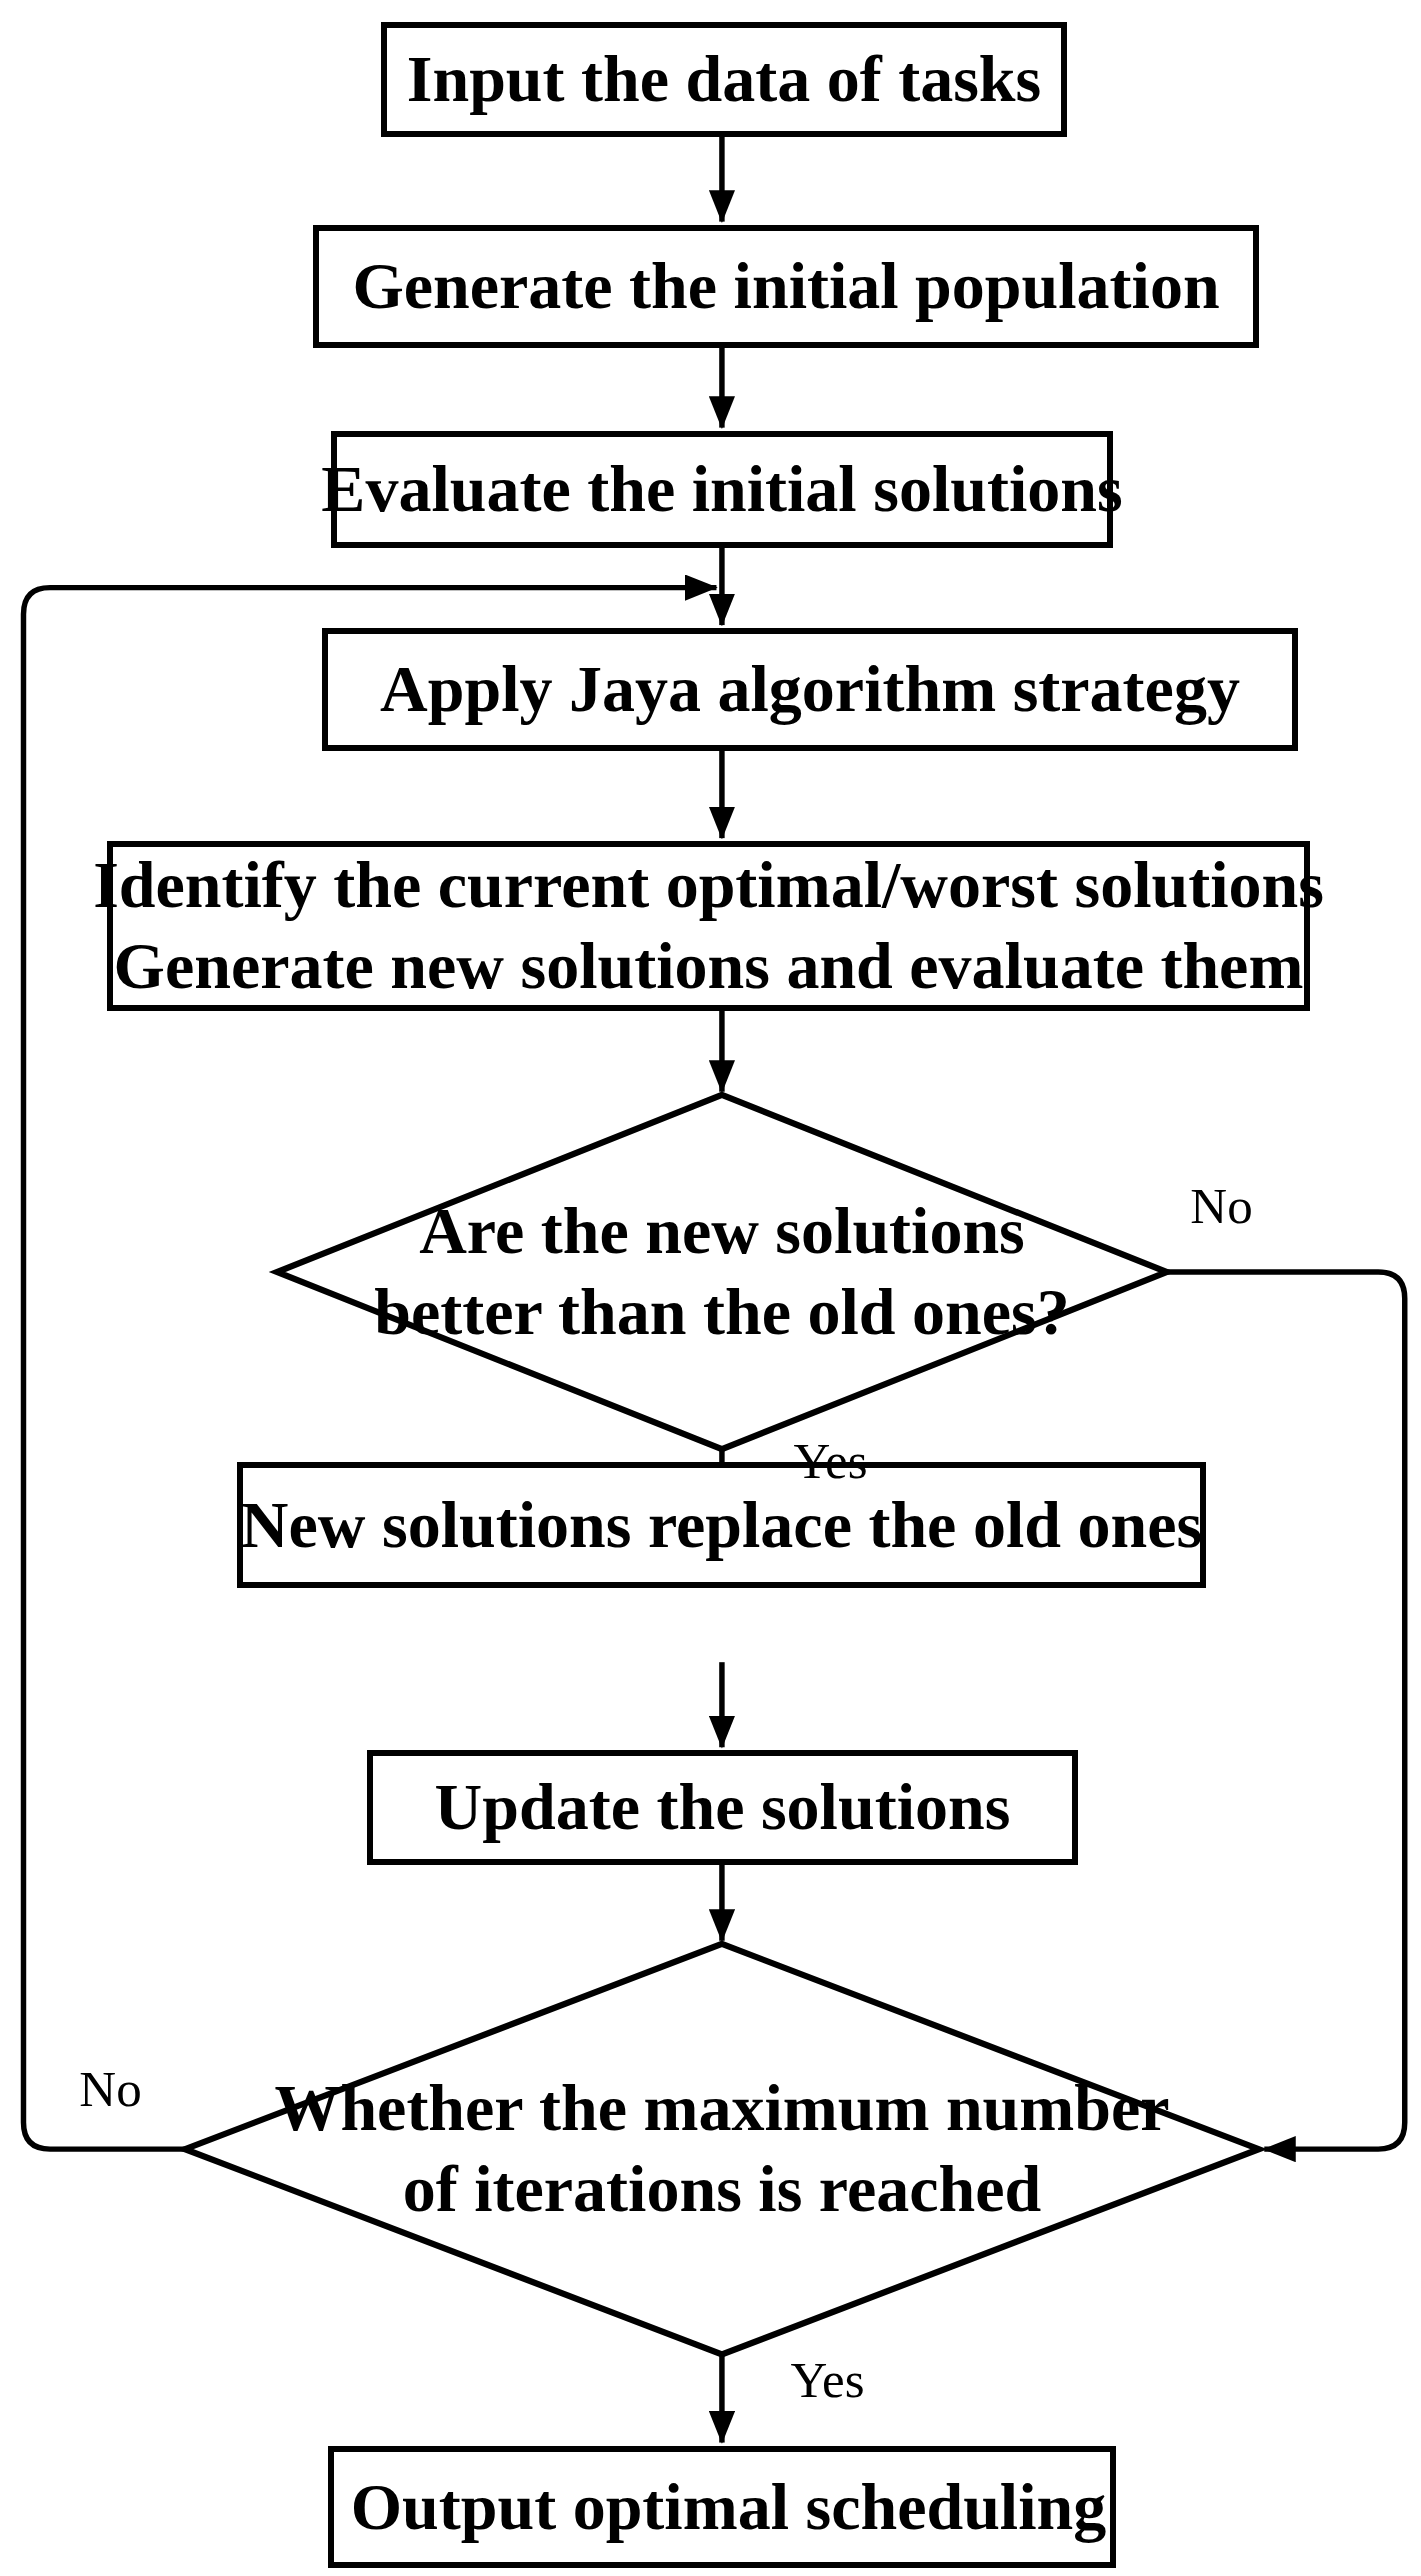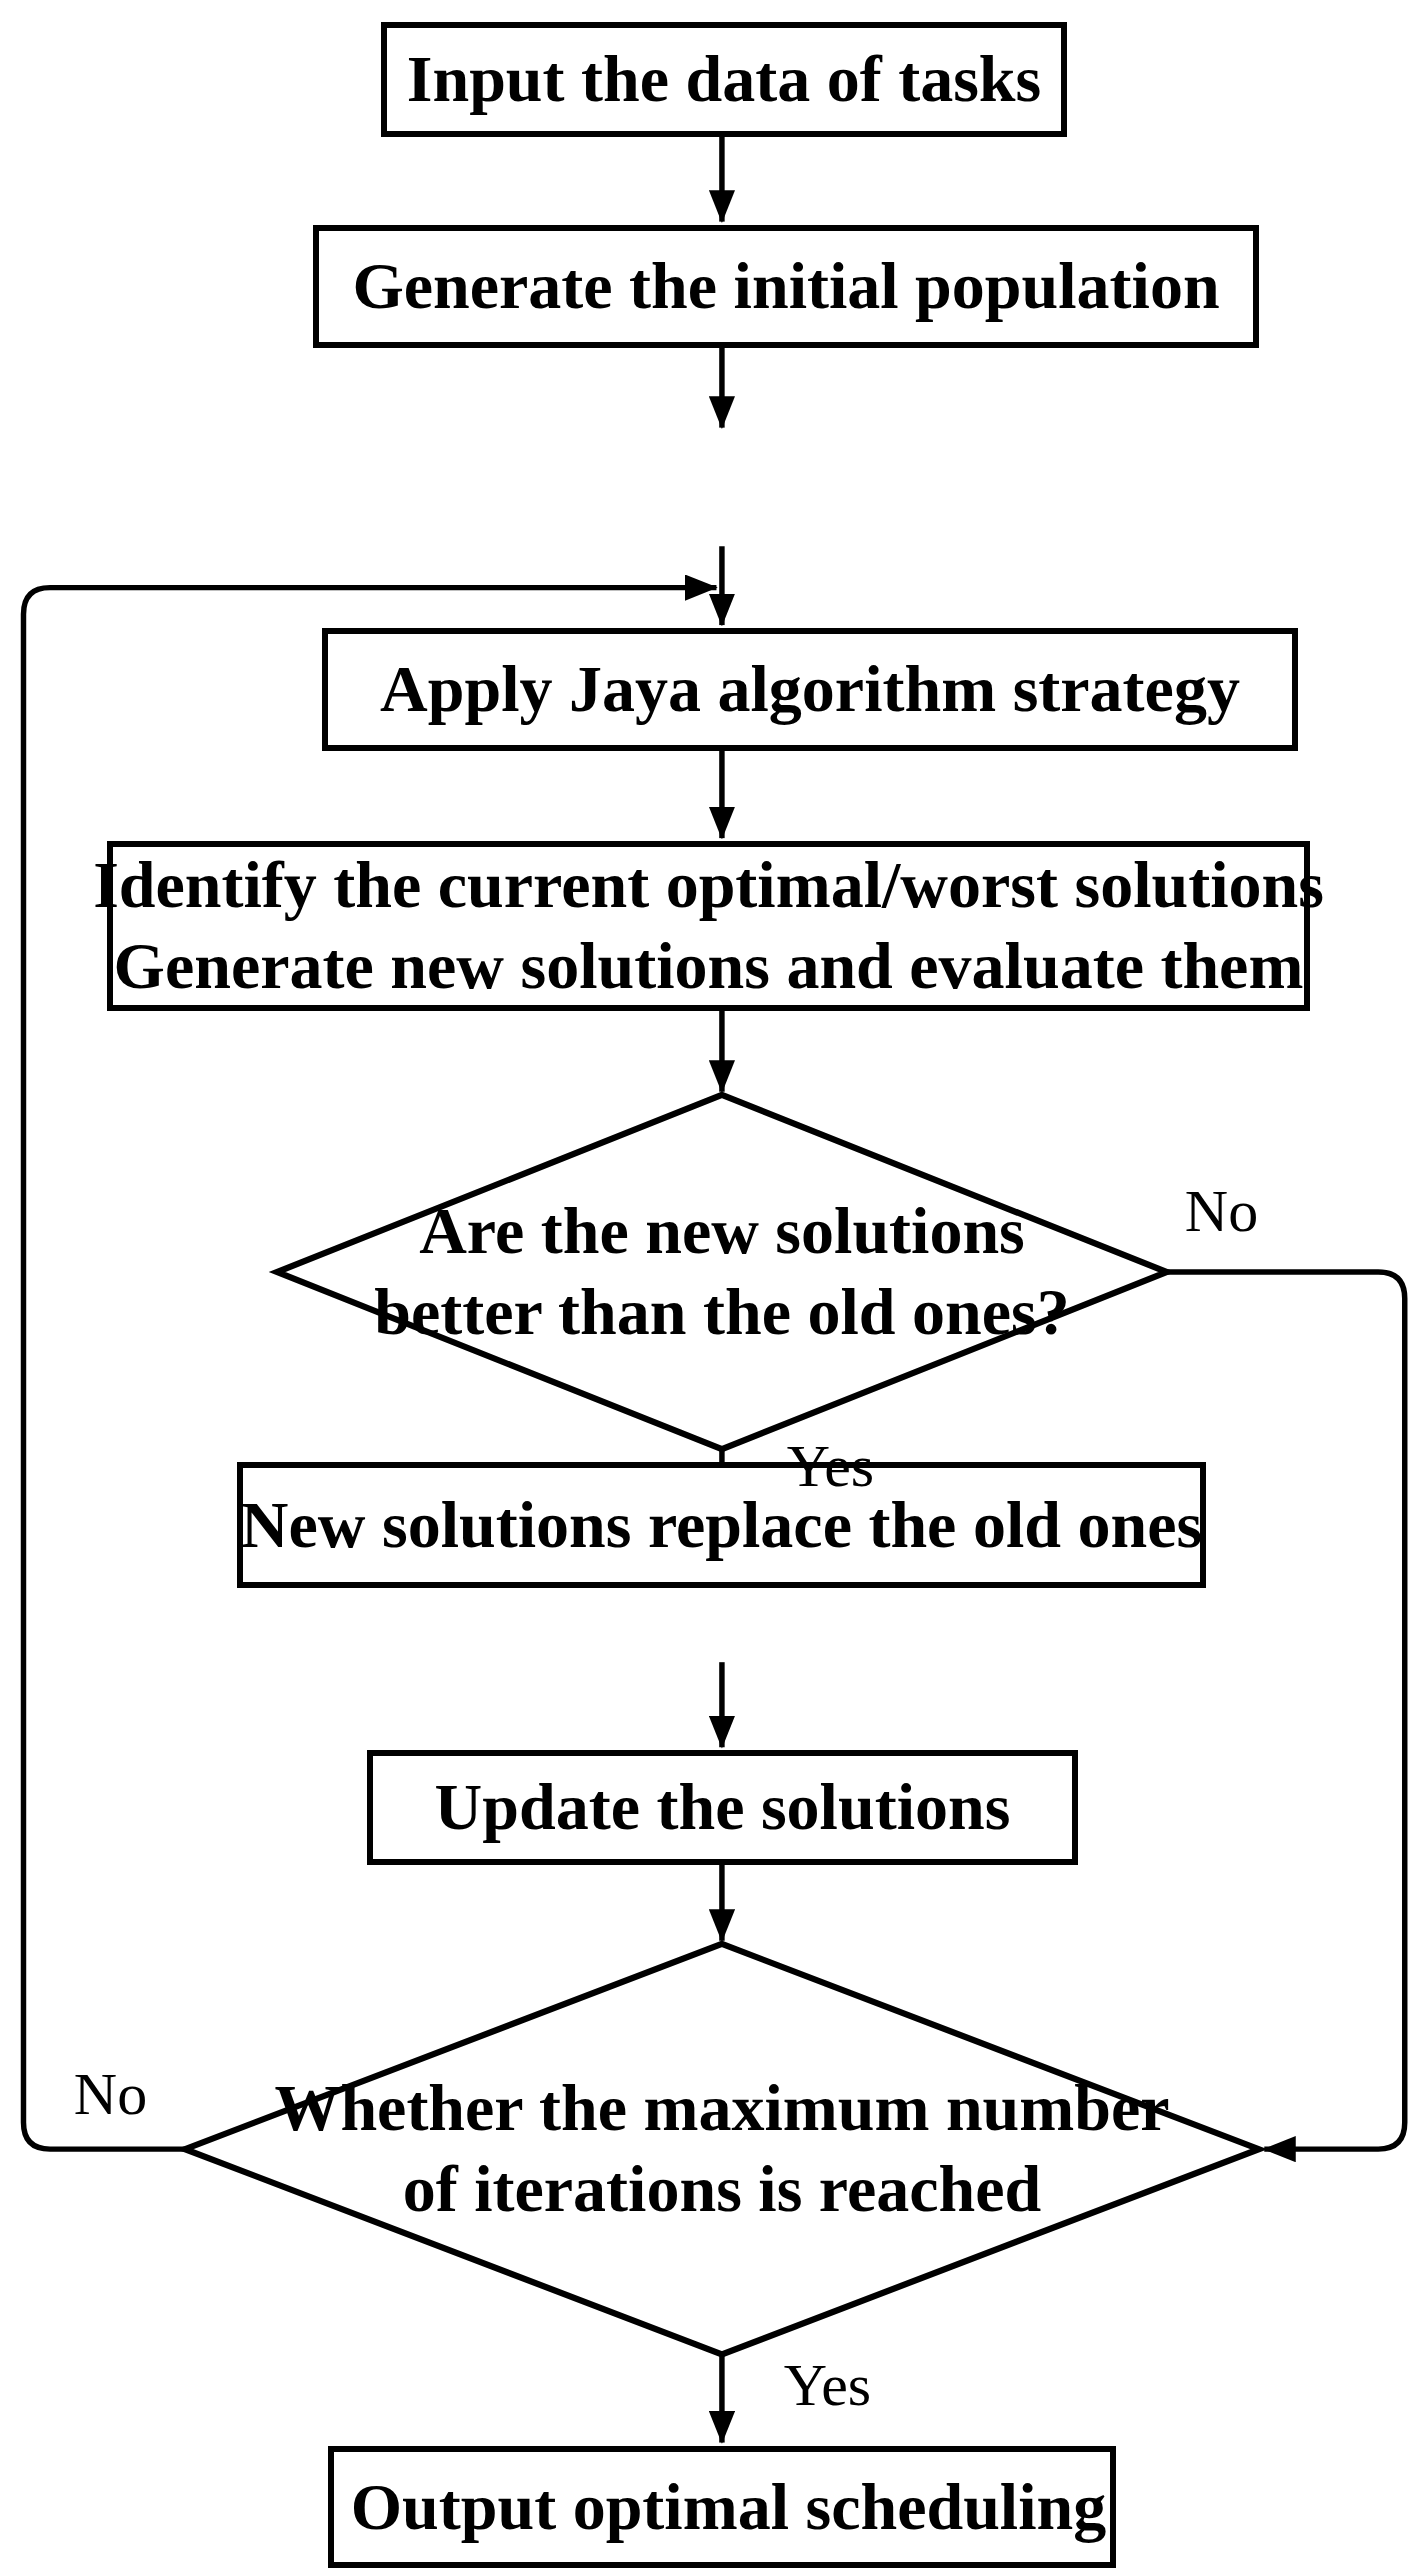--- a/index.html
+++ b/index.html
@@ -41,21 +41,21 @@
     border: 6.2px solid #000000;
     background: #ffffff;
   }
   .diamond-text {
     background: transparent;
     pointer-events: none;
   }
   .edge-label {
     position: absolute;
     width: 187px;
-    font-size: 60px;
+    font-size: 51px;
     line-height: 1;
     text-align: center;
     white-space: nowrap;
   }
   .node span { display: block; }
 </style>
 </head>
 <body>
 
 <div id="stage">
@@ -86,20 +86,23 @@
   </svg>
 
   <div class="node rect" style="left:381px; top:22px; width:686px; height:115px;">
     <span>Input the data of tasks</span>
   </div>
 
   <div class="node rect" style="left:313px; top:225px; width:946px; height:123px;">
     <span>Generate the initial population</span>
   </div>
 
+  <div class="node rect" style="left:331px; top:431px; width:782px; height:117px;">
+    <span>Evaluate the initial solutions</span>
+  </div>
 
   <div class="node rect" style="left:322px; top:628px; width:976px; height:123px;">
     <span>Apply Jaya algorithm strategy</span>
   </div>
 
   <div class="node rect" style="left:107px; top:841px; width:1203px; height:170px;">
     <span>Identify the current optimal/worst solutions</span>
     <span>Generate  new solutions and evaluate them</span>
   </div>
 

